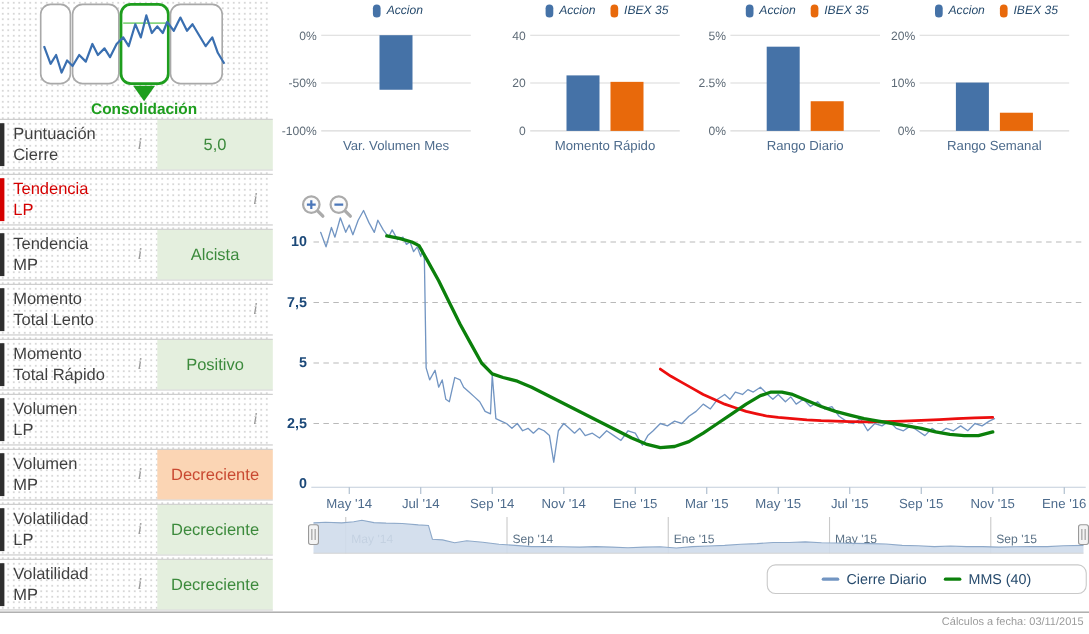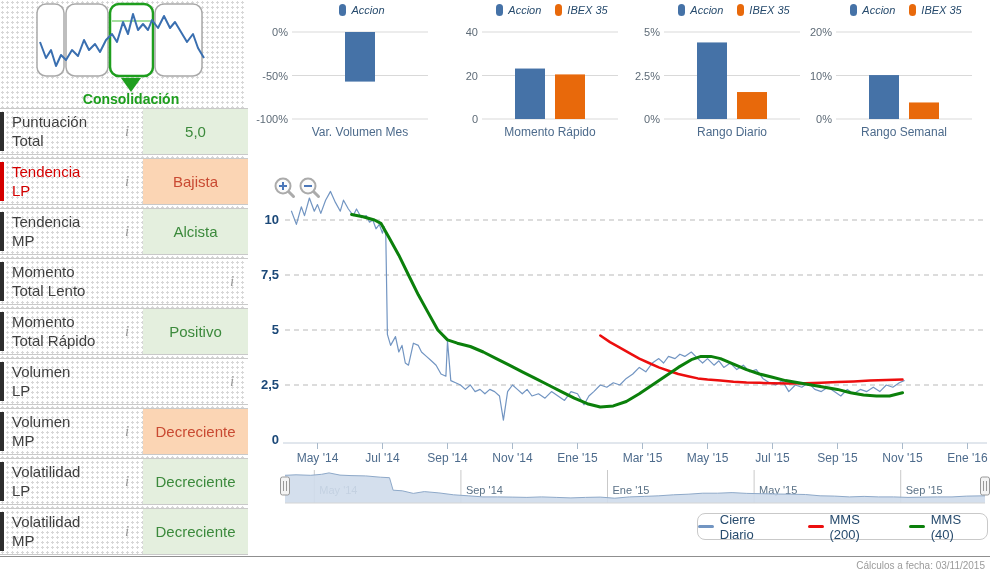--- a/index.html
+++ b/index.html
@@ -65,30 +65,29 @@
       <line x1="112" y1="21" x2="151" y2="21" stroke="#86d57f" stroke-width="1.5"></line>
       <polyline points="40,42 46,58 51,50 56,66 61,55 66,60 72,50 78,56 84,40 89,50 95,44 100,52 106,40 112,34 117,42 123,22 128,34 133,14 138,30 143,24 148,30 152,20 158,28 164,16 170,28 175,22 181,32 187,42 193,34 198,48 204,58" fill="none" stroke="#3a6fb0" stroke-width="2" stroke-linejoin="round"></polyline>
       <path d="M121,78 L141,78 L131,92 Z" fill="#1e9e1e"></path>
       <text x="131" y="104" text-anchor="middle" font-size="14" font-weight="bold" fill="#1e9e1e">Consolidación</text>
     </svg>
 
     <div class="rows">
         <div class="row">
       <div class="accent"></div>
       <div class="rlabel">Puntuación
-Total</div>
+Cierre</div>
       <div class="rinfo">i</div>
       <div class="rval green">5,0</div>
     </div>
         <div class="row alert">
       <div class="accent"></div>
       <div class="rlabel">Tendencia
 LP</div>
       <div class="rinfo">i</div>
-      <div class="rval peach">Bajista</div>
     </div>
         <div class="row">
       <div class="accent"></div>
       <div class="rlabel">Tendencia
 MP</div>
       <div class="rinfo">i</div>
       <div class="rval green">Alcista</div>
     </div>
         <div class="row">
       <div class="accent"></div>
@@ -290,24 +289,20 @@
           <line x1="731.5" y1="11" x2="731.5" y2="21" stroke="#999"></line>
         </g>
       </svg></div>
 
   <div class="legend-box">
     <span class="legend-item">
       <span class="swatch" style="background: rgb(114, 149, 194);"></span>
       <span>Cierre Diario</span>
     </span>
     <span class="legend-item">
-      <span class="swatch" style="background: rgb(236, 14, 14);"></span>
-      <span>MMS (200)</span>
-    </span>
-    <span class="legend-item">
       <span class="swatch" style="background: rgb(11, 128, 11);"></span>
       <span>MMS (40)</span>
     </span>
   </div>
 
   <div class="footer-line"></div>
   <div class="footer-text">Cálculos a fecha: 03/11/2015</div>
 
 </div>
 

